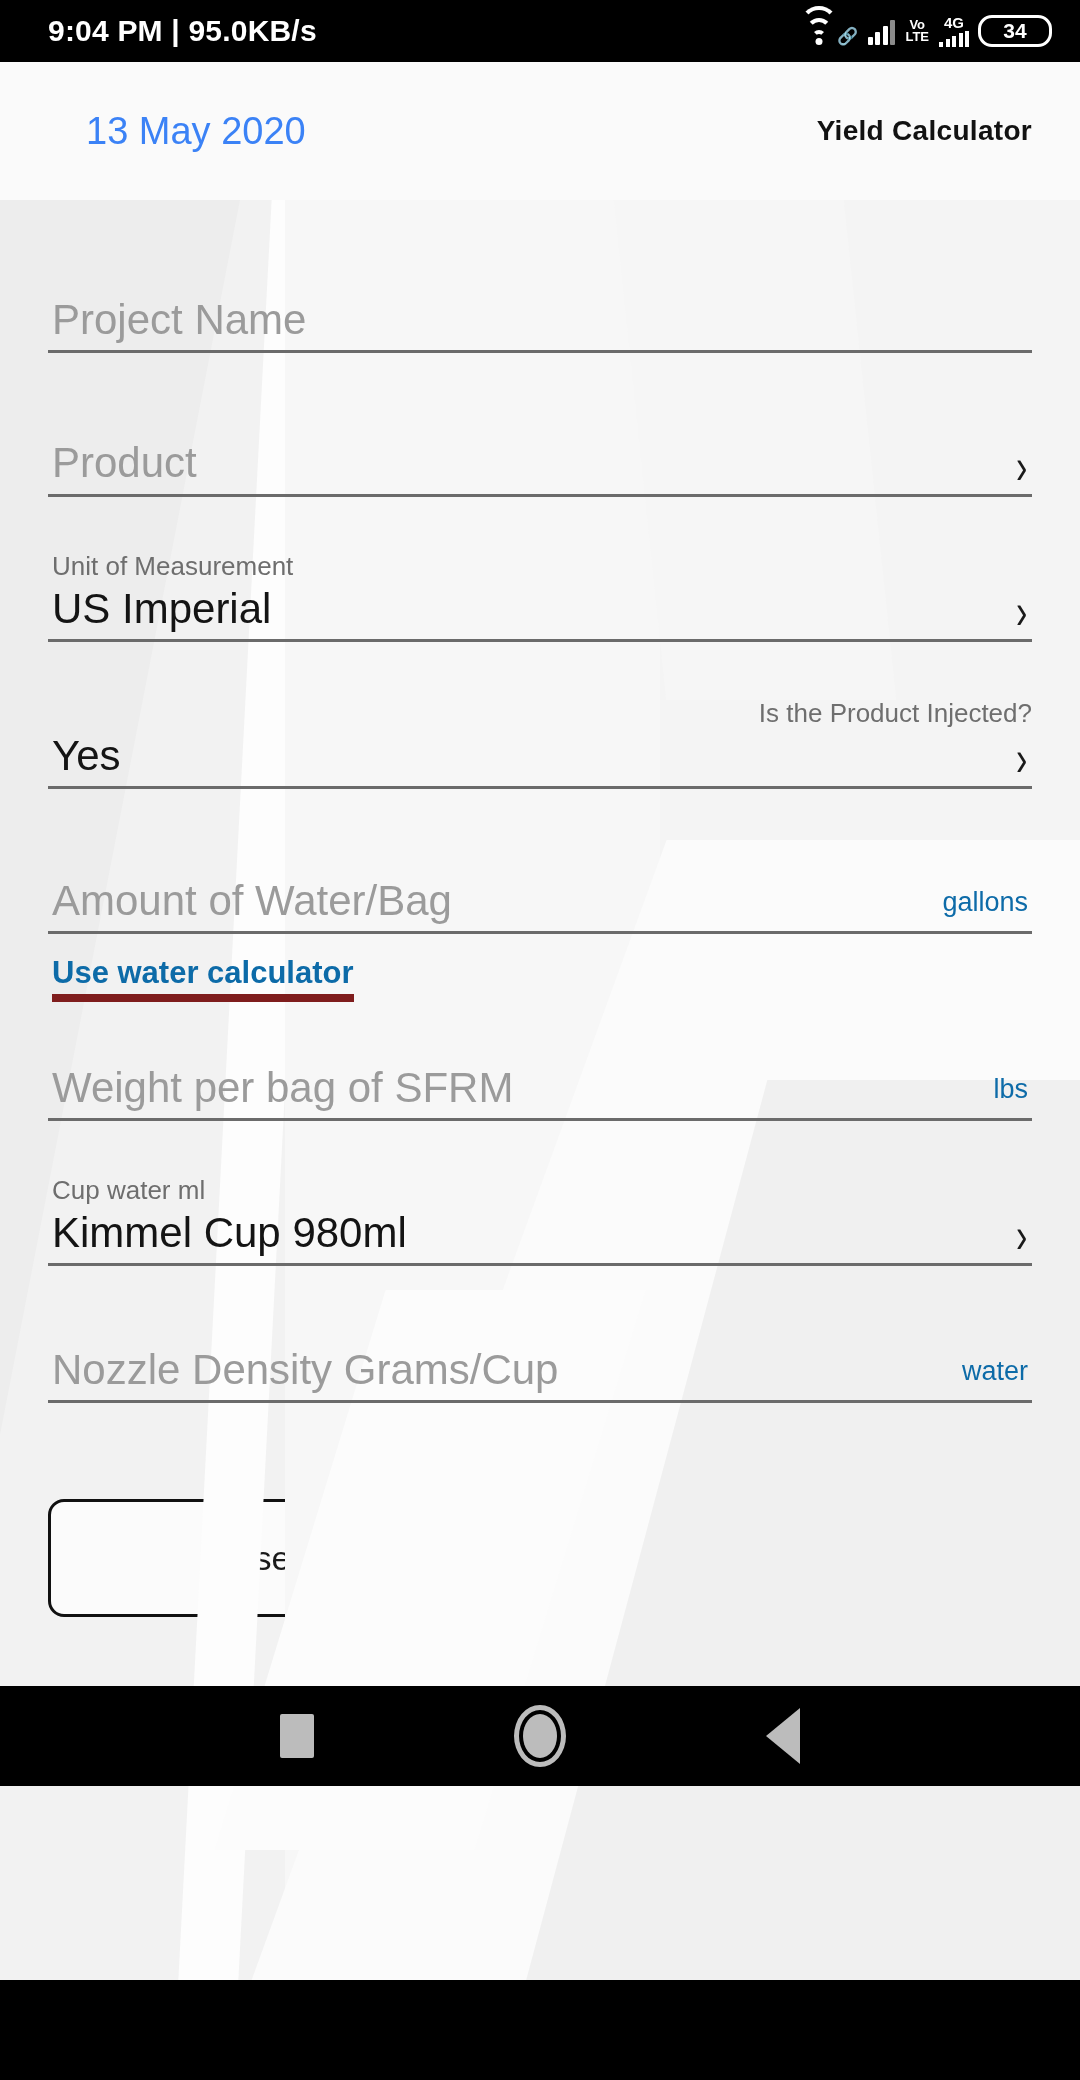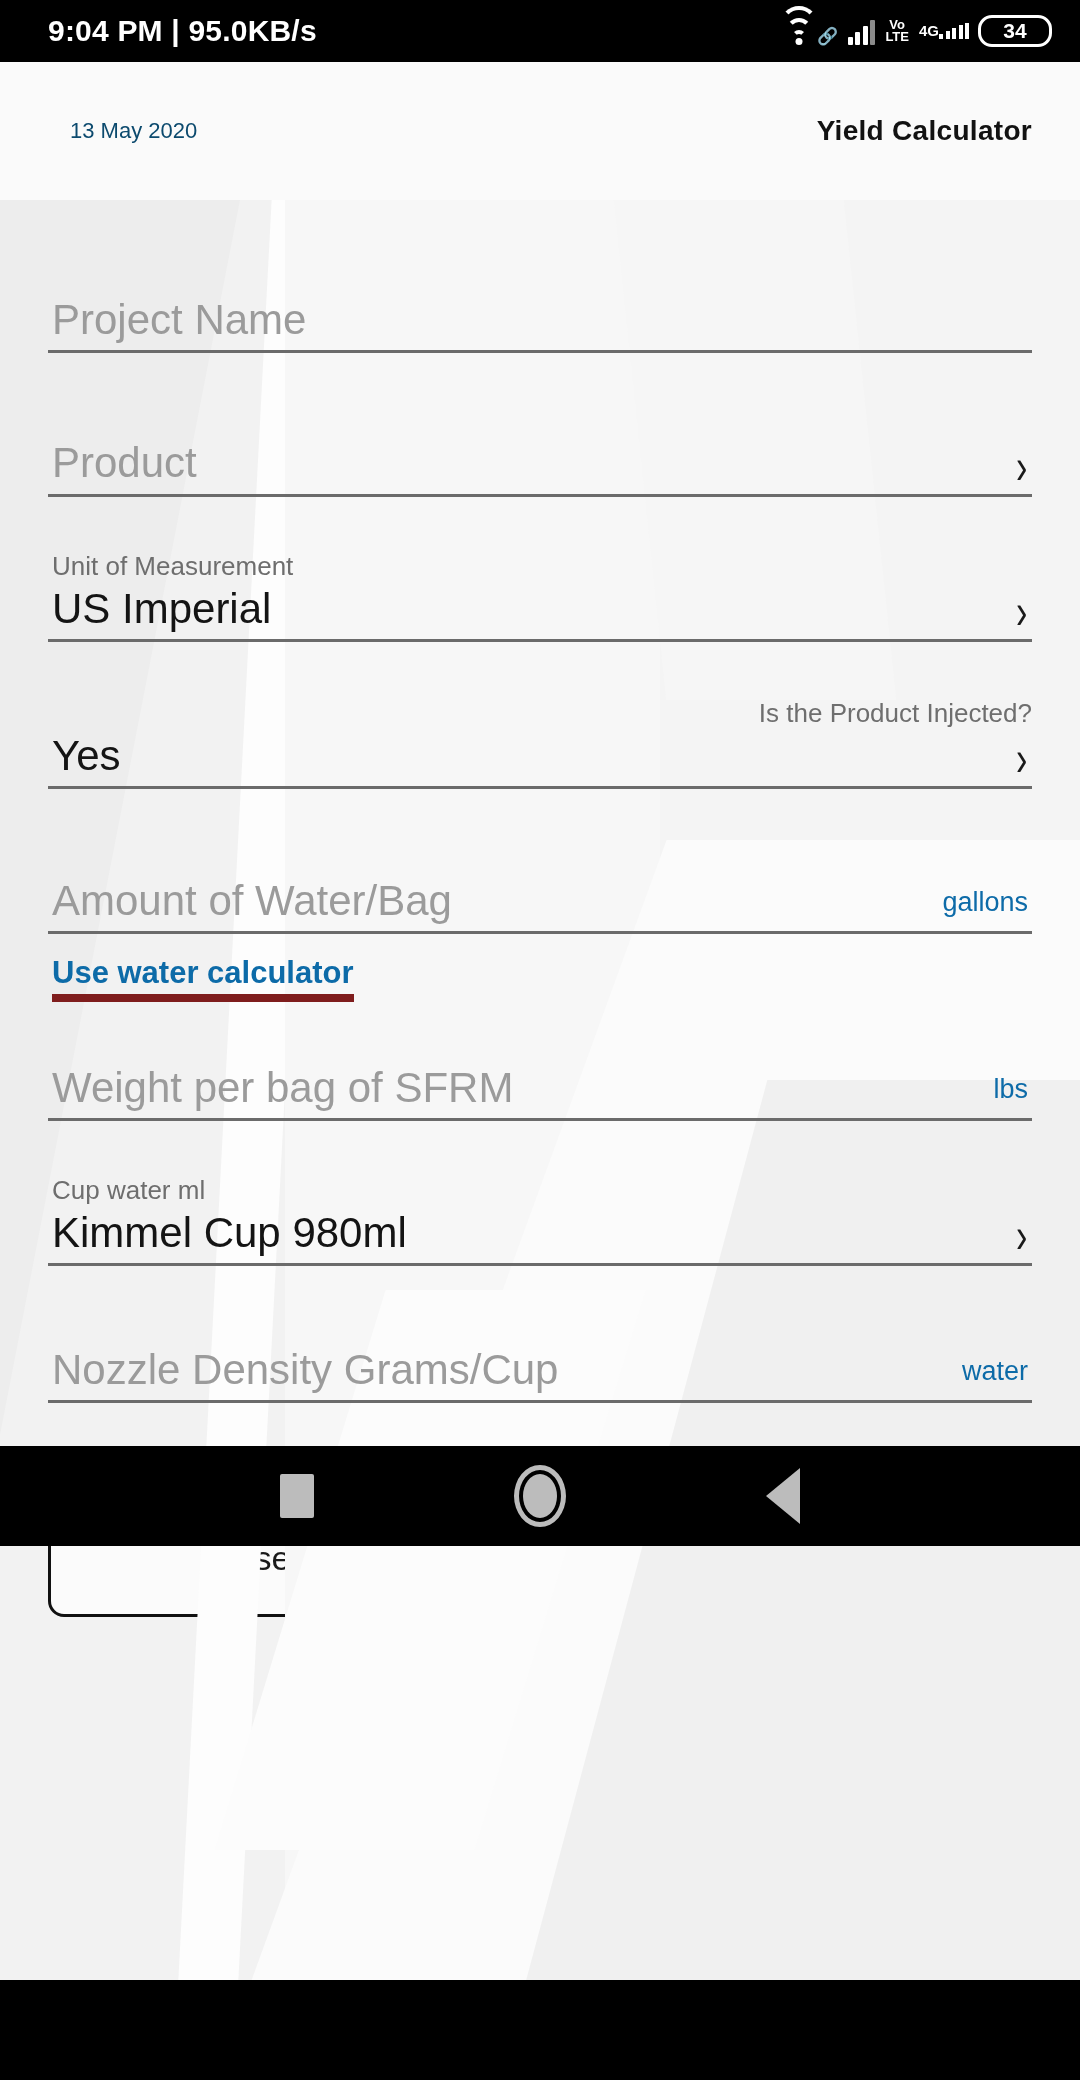--- a/index.html
+++ b/index.html
@@ -2,21 +2,21 @@
 <html><head>
 <meta charset="utf-8">
 <style>
   * { margin:0; padding:0; box-sizing:border-box; }
   html,body { width:1080px; height:2080px; }
   body {
     font-family:"Liberation Sans", sans-serif;
     background:#000;
     overflow:hidden;
   }
-  .phone { position:relative; width:1080px; height:1546px; background:#000; }
+  .phone { position:relative; width:1080px; height:1786px; background:#000; }
 
   
   .statusbar {
     position:absolute; top:0; left:0; width:1080px; height:62px;
     background:#000; color:#fff;
     display:flex; align-items:center; justify-content:space-between;
     padding:0 28px 0 48px;
   }
   .sb-left { font-size:30px; font-weight:bold; letter-spacing:.2px; white-space:nowrap; }
   .sb-right { display:flex; align-items:center; gap:9px; }
@@ -40,21 +40,21 @@
   .bars i { display:block; width:5px; background:#fff; border-radius:1px; }
   .bars i:nth-child(1){height:8px;}
   .bars i:nth-child(2){height:13px;}
   .bars i:nth-child(3){height:19px;}
   .bars i:nth-child(4){height:25px; background:#8b8b8b;}
   .bars.dim i:nth-child(4){background:#8b8b8b;}
 
   .volte { display:flex; flex-direction:column; align-items:center; justify-content:center;
            line-height:0.95; font-size:13px; font-weight:bold; color:#fff;
            border:0; padding:0 1px; }
-  .fourg { display:flex; flex-direction:row; align-items:center; line-height:1; }
+  .fourg { display:flex; flex-direction:column; align-items:center; line-height:1; }
   .fourg .g { font-size:15px; font-weight:bold; color:#fff; margin-bottom:1px; }
   .fourg .b { display:flex; align-items:flex-end; gap:2.5px; height:16px; }
   .fourg .b i { display:block; width:4px; background:#fff; }
   .fourg .b i:nth-child(1){height:5px;}
   .fourg .b i:nth-child(2){height:8px;}
   .fourg .b i:nth-child(3){height:11px;}
   .fourg .b i:nth-child(4){height:14px;}
   .fourg .b i:nth-child(5){height:16px;}
 
   .battery {
@@ -63,21 +63,21 @@
     font-size:21px; font-weight:bold; color:#fff; padding:2px 8px;
   }
 
   
   .appbar {
     position:absolute; top:62px; left:0; width:1080px; height:138px;
     background:#fafafa;
     display:flex; align-items:center; justify-content:space-between;
     padding:0 48px 0 70px;
   }
-  .appbar .date { font-size:22px; color:#0c4a6e; }
+  .appbar .date { font-size:38px; color:#3b82f6;margin-left:16px; }
   .appbar .title { font-size:28px; font-weight:bold; color:#121212; letter-spacing:.3px; }
 
   
   .content {
     position:absolute; top:200px; left:0; width:1080px; height:1780px;
     background:#f2f2f2;
     overflow:hidden;
   }
   
   .wm { position:absolute; inset:0; pointer-events:none; }

